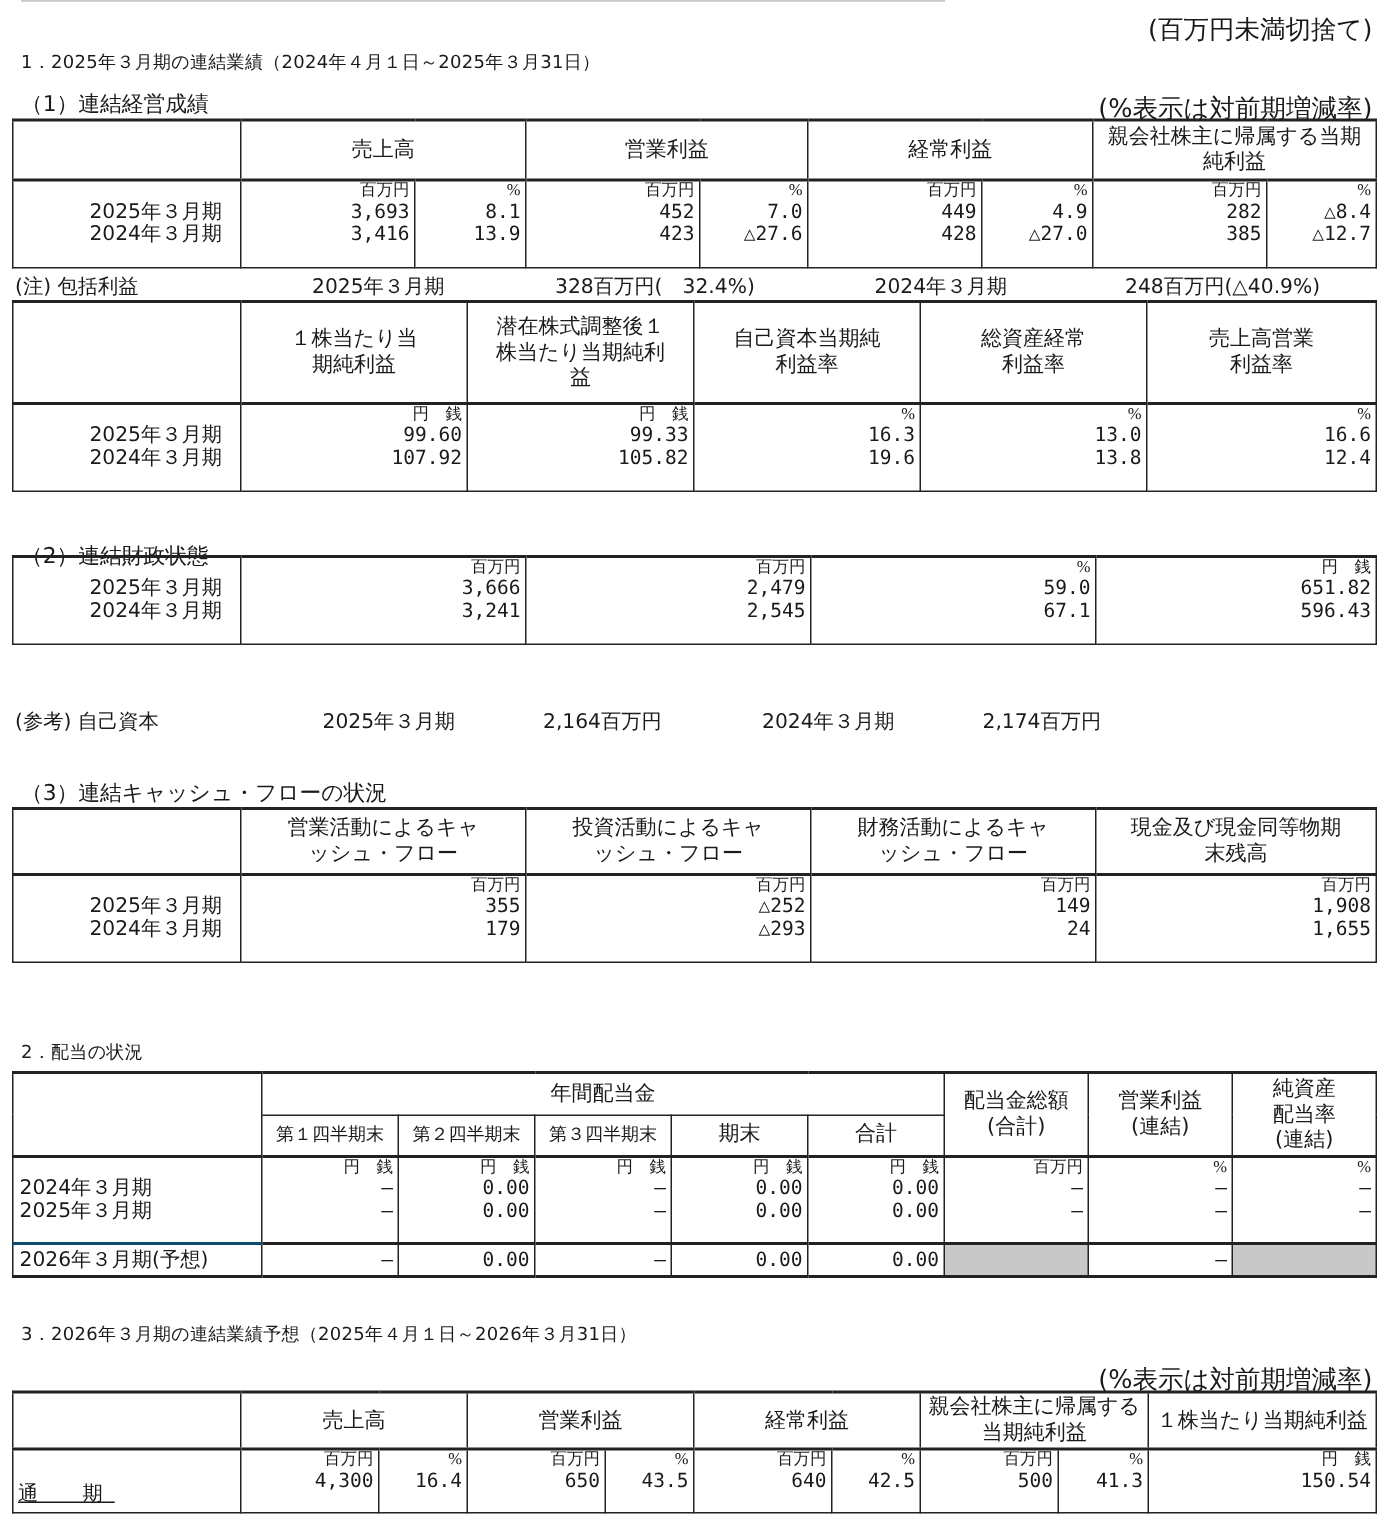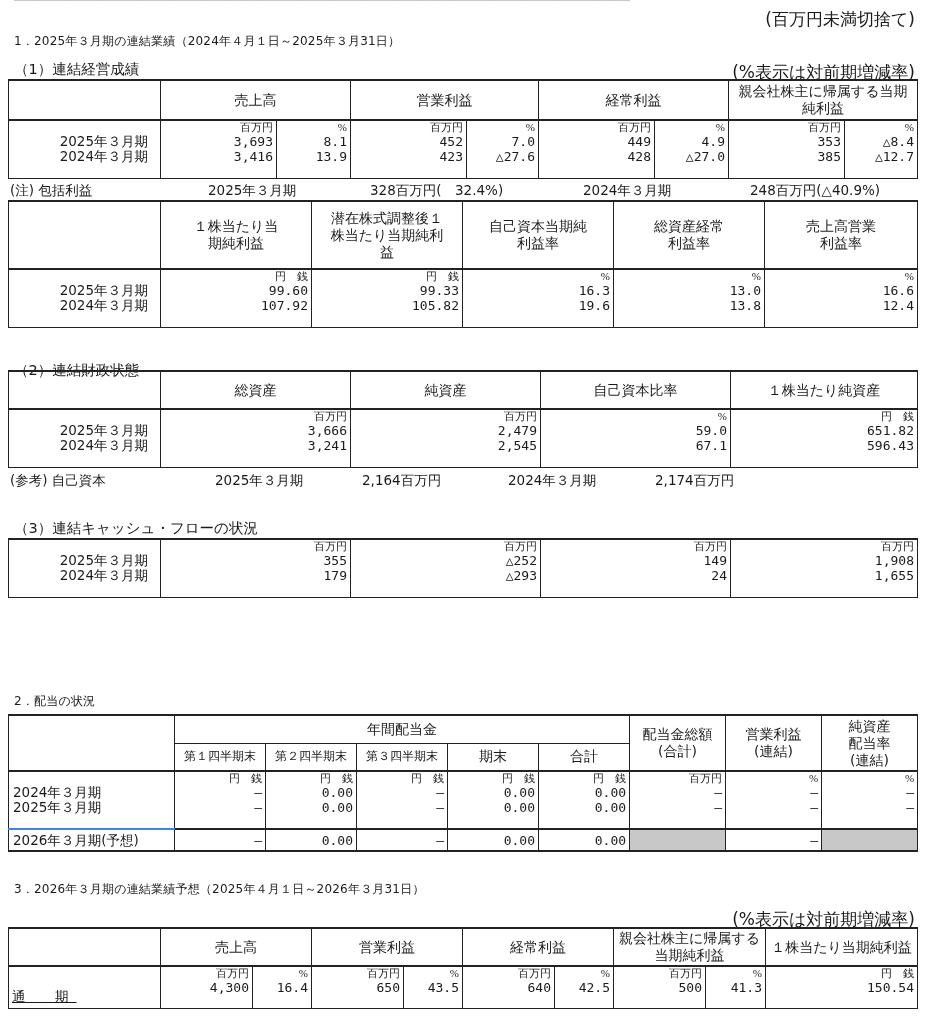--- a/index.html
+++ b/index.html
@@ -87,21 +87,21 @@
           <span class="line">449</span>
           <span class="line">428</span>
         </td>
     <td class="num">
           <span class="unit">%</span>
           <span class="line">4.9</span>
           <span class="line">△27.0</span>
         </td>
     <td class="num">
           <span class="unit">百万円</span>
-          <span class="line">353</span>
+          <span class="line">282</span>
           <span class="line">385</span>
         </td>
     <td class="num">
           <span class="unit">%</span>
           <span class="line">△8.4</span>
           <span class="line">△12.7</span>
         </td>
   </tr>
 </tbody>
   </table>
@@ -168,27 +168,20 @@
 
 <table class="t" style="top:370px; left:8px; width:909px;">
   <colgroup>
     <col style="width:152px">
       <col style="width:190px">
       <col style="width:190px">
       <col style="width:190px">
       <col style="width:187px">
   </colgroup>
   <tbody>
-      <tr class="hdr outer-top" style="height:38px;">
-    <td></td>
-    <td>総資産</td>
-    <td>純資産</td>
-    <td>自己資本比率</td>
-    <td>１株当たり純資産</td>
-  </tr>
   <tr class="sep" style="height:58px;">
     <td class="label" style="padding-top:13px;">
       <span class="line">2025年３月期</span>
       <span class="line">2024年３月期</span>
     </td>
     <td class="num">
           <span class="unit">百万円</span>
           <span class="line">3,666</span>
           <span class="line">3,241</span>
         </td>
@@ -221,20 +214,27 @@
 
 <table class="t" style="top:538px; left:8px; width:909px;">
   <colgroup>
     <col style="width:152px">
       <col style="width:190px">
       <col style="width:190px">
       <col style="width:190px">
       <col style="width:187px">
   </colgroup>
   <tbody>
+      <tr class="hdr outer-top" style="height:44px;">
+    <td></td>
+    <td style="padding:0 30px;">営業活動によるキャッシュ・フロー</td>
+    <td style="padding:0 30px;">投資活動によるキャッシュ・フロー</td>
+    <td style="padding:0 30px;">財務活動によるキャッシュ・フロー</td>
+    <td style="padding:0 22px;">現金及び現金同等物期末残高</td>
+  </tr>
   <tr class="sep" style="height:58px;">
     <td class="label" style="padding-top:13px;">
       <span class="line">2025年３月期</span>
       <span class="line">2024年３月期</span>
     </td>
     <td class="num">
           <span class="unit">百万円</span>
           <span class="line">355</span>
           <span class="line">179</span>
         </td>
@@ -326,21 +326,21 @@
           <span class="line">―</span>
           <span class="line">―</span>
         </td>
     <td class="num">
           <span class="unit">%</span>
           <span class="line">―</span>
           <span class="line">―</span>
         </td>
   </tr>
   <tr style="height:22px;">
-    <td class="label-left" style="vertical-align:middle; border-top:2px solid #3b82f6; border-bottom:2px solid #222;">2026年３月期(予想)</td>
+    <td class="label-left" style="vertical-align:middle; border-top:2px solid #0c4a6e; border-bottom:2px solid #222;">2026年３月期(予想)</td>
     <td class="num" style="vertical-align:middle; border-top:2px solid #222; border-bottom:2px solid #222;">―</td>
     <td class="num" style="vertical-align:middle; border-top:2px solid #222; border-bottom:2px solid #222;">0.00</td>
     <td class="num" style="vertical-align:middle; border-top:2px solid #222; border-bottom:2px solid #222;">―</td>
     <td class="num" style="vertical-align:middle; border-top:2px solid #222; border-bottom:2px solid #222;">0.00</td>
     <td class="num" style="vertical-align:middle; border-top:2px solid #222; border-bottom:2px solid #222;">0.00</td>
     <td class="num gray" style="border-top:2px solid #222; border-bottom:2px solid #222;"></td>
     <td class="num" style="vertical-align:middle; border-top:2px solid #222; border-bottom:2px solid #222;">―</td>
     <td class="num gray" style="border-top:2px solid #222; border-bottom:2px solid #222;"></td>
   </tr>
 </tbody>

